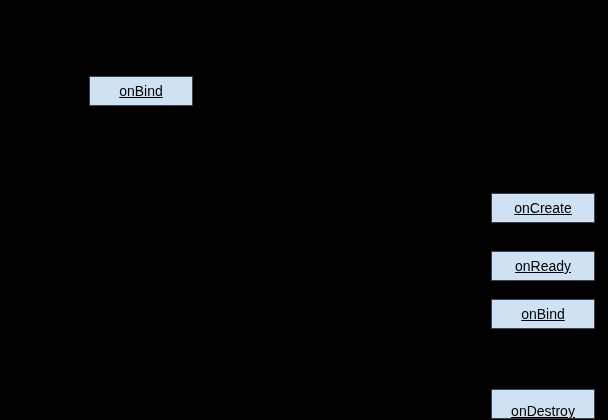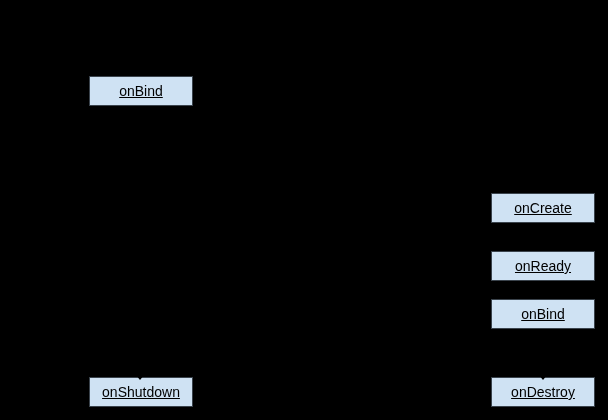--- a/index.html
+++ b/index.html
@@ -37,21 +37,21 @@
     text-decoration: underline;
   }
   
   #node-onbind      { left: 89px;  top: 76px;  }
   #node-onready     { left: 89px;  top: 118px; }
   #node-onnewsession{ left: 263px; top: 162px; }
   #node-oncreate    { left: 491px; top: 193px; text-align: right; }
   #node-onshow      { left: 491px; top: 251px; }
   #node-onhide      { left: 491px; top: 299px; }
   #node-onshutdown  { left: 89px;  top: 377px; }
-  #node-ondestroy   { left: 491px; top: 377px; }
+  #node-ondestroy   { left: 491px; top: 389px; align-items: flex-end; }
 
   
   .arrowhead {
     position: absolute;
     width: 0;
     height: 0;
     border-left: 4px solid transparent;
     border-right: 4px solid transparent;
     border-top: 5px solid var(--arrow, #000000);
   }
@@ -74,23 +74,20 @@
   </div>
 
   <div class="node" id="node-onshow">
     <span class="label">onReady</span>
   </div>
 
   <div class="node" id="node-onhide">
     <span class="label">onBind</span>
   </div>
 
-  <div class="node" id="node-onshutdown">
-    <span class="label">onShutdown</span>
-  </div>
 
   <div class="node" id="node-ondestroy">
     <span class="label">onDestroy</span>
   </div>
 
   <div class="arrowhead" id="arrowhead-onshutdown"></div>
   <div class="arrowhead" id="arrowhead-ondestroy"></div>
 
 </div>
 

